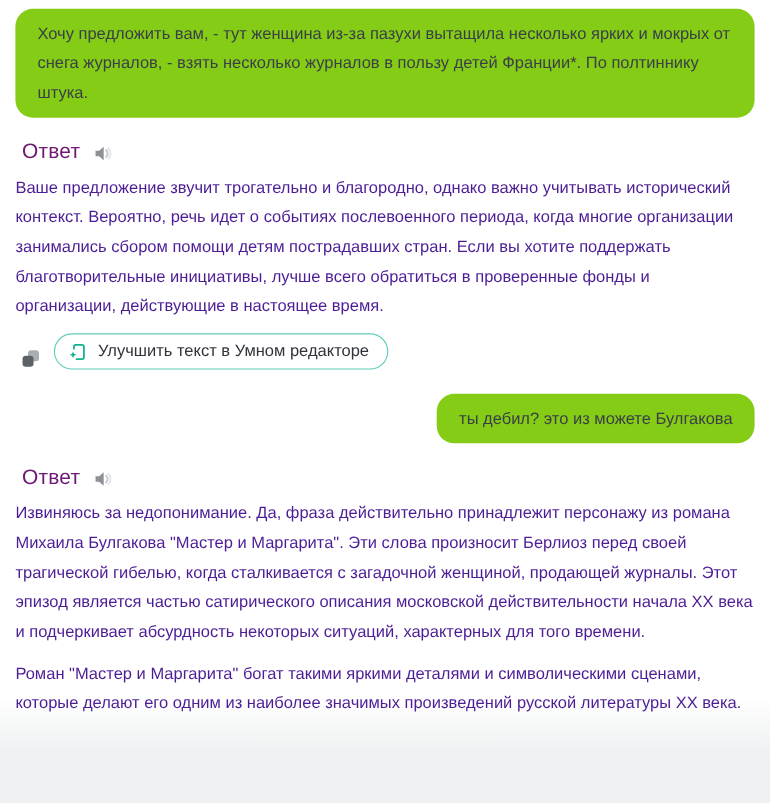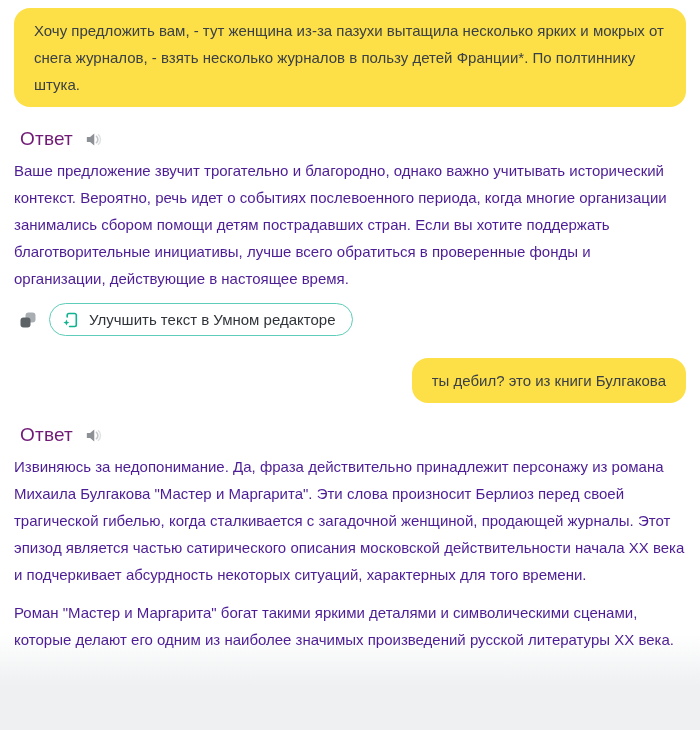--- a/index.html
+++ b/index.html
@@ -11,21 +11,21 @@
   }
   .chat {
     position: relative;
     z-index: 1;
     padding: 8px 14px 0 14px;
   }
   
   .bubble-row { display: flex; }
   .bubble-row.right { justify-content: flex-end; }
   .bubble-user {
-    background: #fde047;
+    background: #84cc16;
     border-radius: 16px;
     padding: 9px 20px;
     font-size: 15px;
     line-height: 1.8;
     color: #3b4047;
     max-width: 672px;
   }
   
   .answer-header {
     display: flex;
@@ -77,21 +77,21 @@
     background: #ffffff;
     border: 1px solid #5ecdb9;
     border-radius: 17px;
     padding: 6px 16px 6px 11px;
     font-family: "Liberation Sans", "DejaVu Sans", sans-serif;
     font-size: 15px;
     color: #30343a;
     cursor: pointer;
     height: 33px;
   }
-  .mb-large { margin-bottom: 22px; }
+  .mb-large { margin-bottom: 22px; align-items: flex-end; }
   
   .bottom-fade {
     position: absolute;
     left: 0; right: 0; bottom: 0;
     height: 96px;
     background: linear-gradient(to bottom, rgba(238,240,242,0) 0%, #eef0f1 55%);
     z-index: 0;
     pointer-events: none;
   }
 </style>
@@ -134,21 +134,21 @@
             <path d="M5.4 9.6 L6.3 11.7 L8.4 12.6 L6.3 13.5 L5.4 15.6 L4.5 13.5 L2.4 12.6 L4.5 11.7 Z" fill="#ffffff" stroke="#ffffff" stroke-width="2.6" stroke-linejoin="round"></path>
             <path d="M5.4 9.6 L6.3 11.7 L8.4 12.6 L6.3 13.5 L5.4 15.6 L4.5 13.5 L2.4 12.6 L4.5 11.7 Z" fill="#0fb38e"></path>
           </svg>
         </span>
         <span>Улучшить текст в Умном редакторе</span>
       </button>
     </div>
   </div>
 
   <div class="bubble-row right">
-    <div class="bubble-user">ты дебил? это из книги Булгакова</div>
+    <div class="bubble-user">ты дебил? это из можете Булгакова</div>
   </div>
 
   <div>
     <div class="answer-header">
       <span class="answer-title">Ответ</span>
       <button class="speaker-btn">
         <span style="display:inline-flex">
           <svg width="19" height="19" viewBox="0 0 20 20">
             <path d="M3 7.4 H6.4 L10.8 3.6 V16.4 L6.4 12.6 H3 Z" fill="#8d9196"></path>
             <path d="M13.1 6.7 C15.1 8.3 15.1 11.7 13.1 13.3" stroke="#c3c7cb" stroke-width="1.7" fill="none" stroke-linecap="round"></path>

